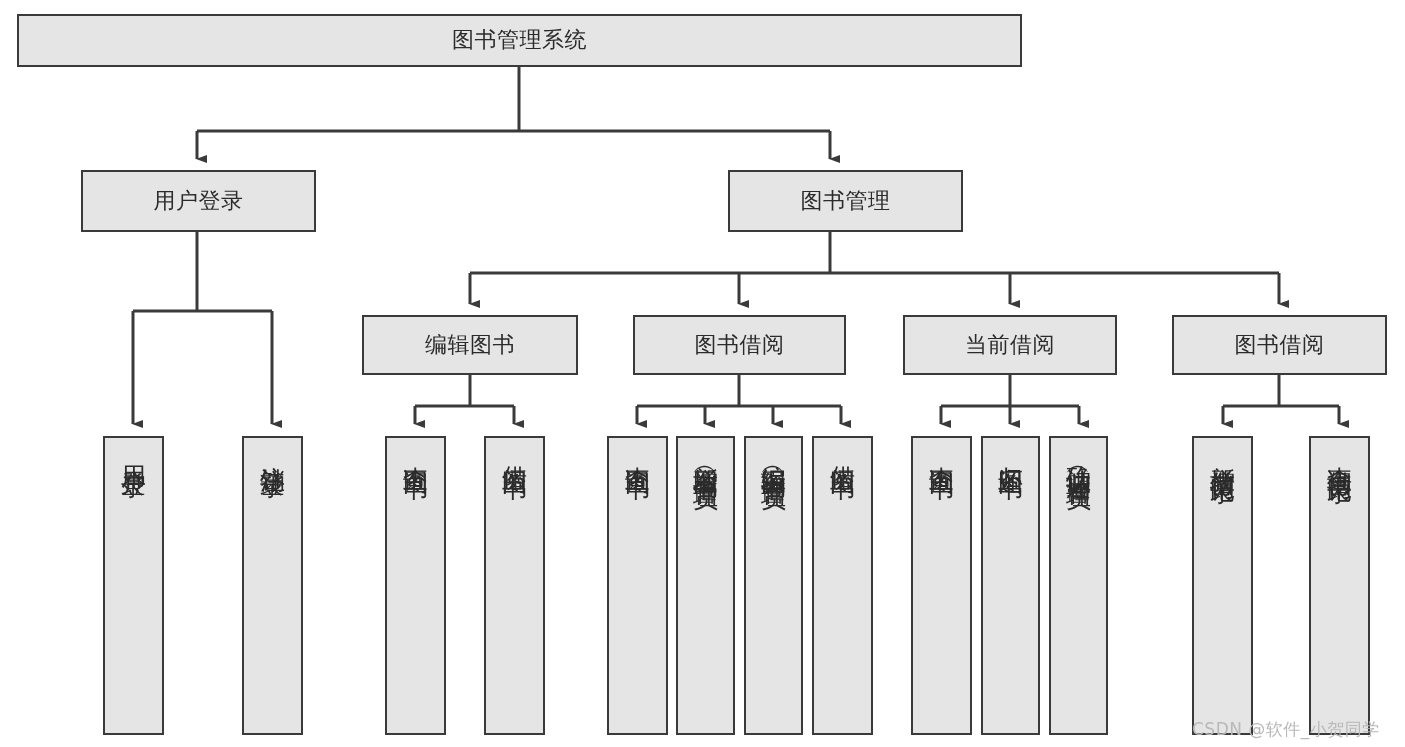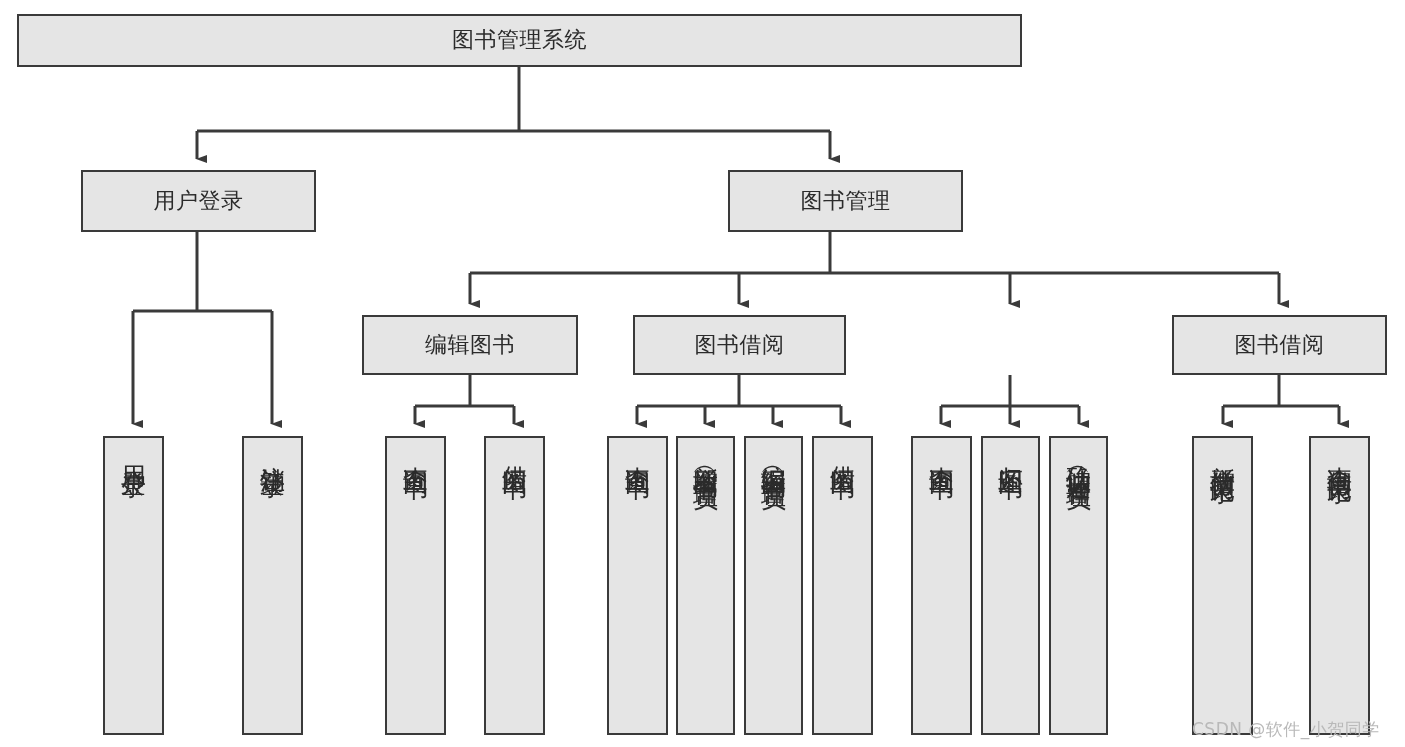--- a/index.html
+++ b/index.html
@@ -123,20 +123,23 @@
   <div class="node h-node" style="left:728px;top:170px;width:235px;height:62px;">
     <span class="lbl">图书管理</span>
   </div>
 
   <div class="node h-node" style="left:362px;top:315px;width:216px;height:60px;">
     <span class="lbl">编辑图书</span>
   </div>
   <div class="node h-node" style="left:633px;top:315px;width:213px;height:60px;">
     <span class="lbl">图书借阅</span>
   </div>
+  <div class="node h-node" style="left:903px;top:315px;width:214px;height:60px;">
+    <span class="lbl">当前借阅</span>
+  </div>
   <div class="node h-node" style="left:1172px;top:315px;width:215px;height:60px;">
     <span class="lbl">图书借阅</span>
   </div>
 
   <div class="node v-node" style="left:103px;top:436px;width:61px;height:299px;">
     <span class="lbl">用户登录</span>
   </div>
   <div class="node v-node" style="left:242px;top:436px;width:61px;height:299px;">
     <span class="lbl">注销登录</span>
   </div>

